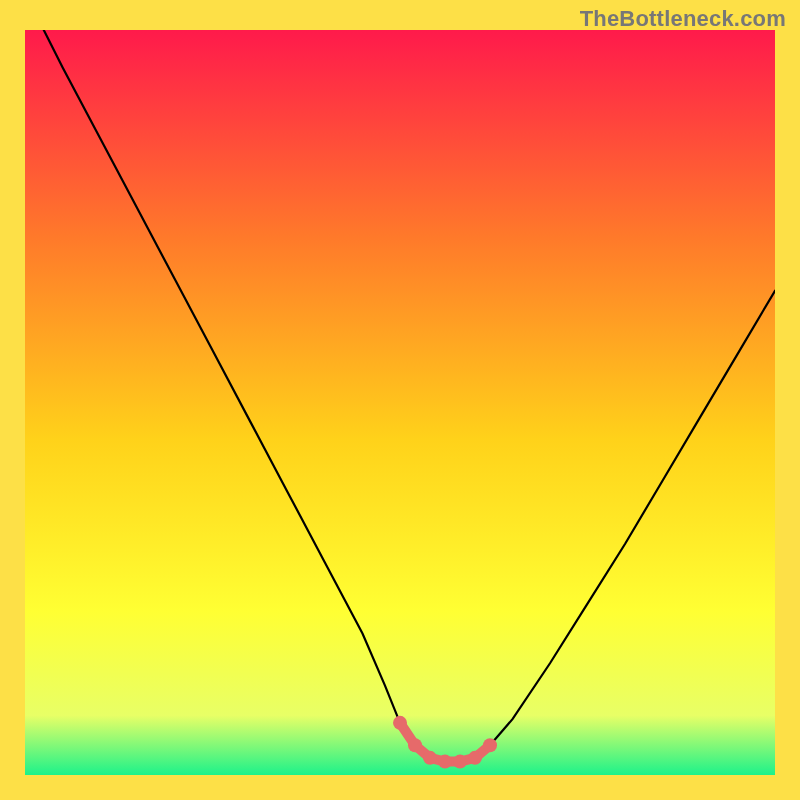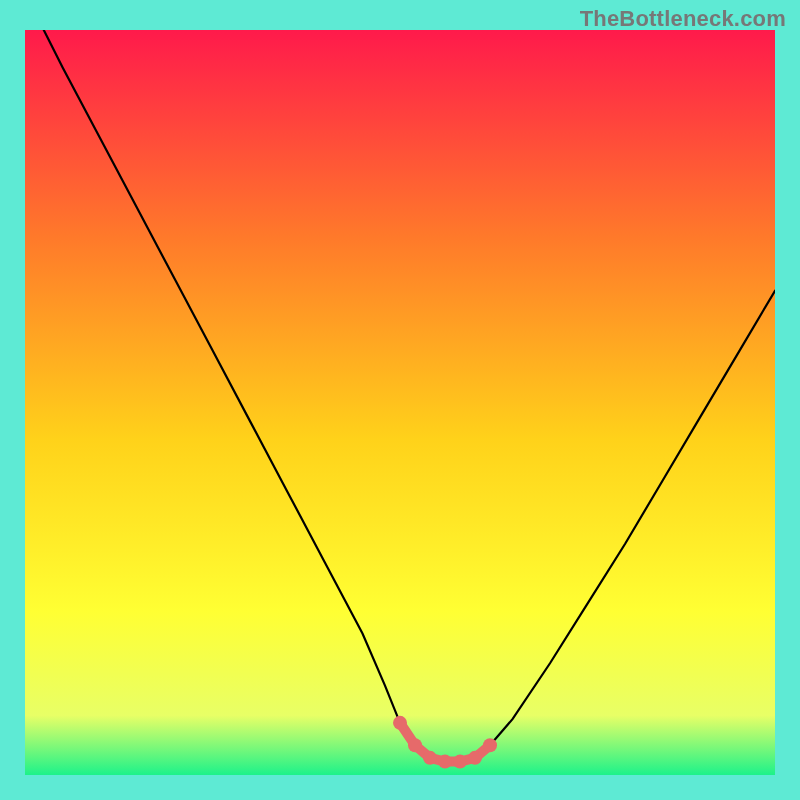--- a/index.html
+++ b/index.html
@@ -8,21 +8,21 @@
     width: 800px;
     height: 800px;
     background: #000;
     overflow: hidden;
     font-family: Arial, Helvetica, sans-serif;
   }
   .frame {
     position: relative;
     width: 800px;
     height: 800px;
-    background: #5eead4;
+    background: #fde047;
   }
   .attribution {
     position: absolute;
     top: 6px;
     right: 14px;
     color: #777;
     font-size: 22px;
     font-weight: bold;
     letter-spacing: 0.2px;
     z-index: 10;

